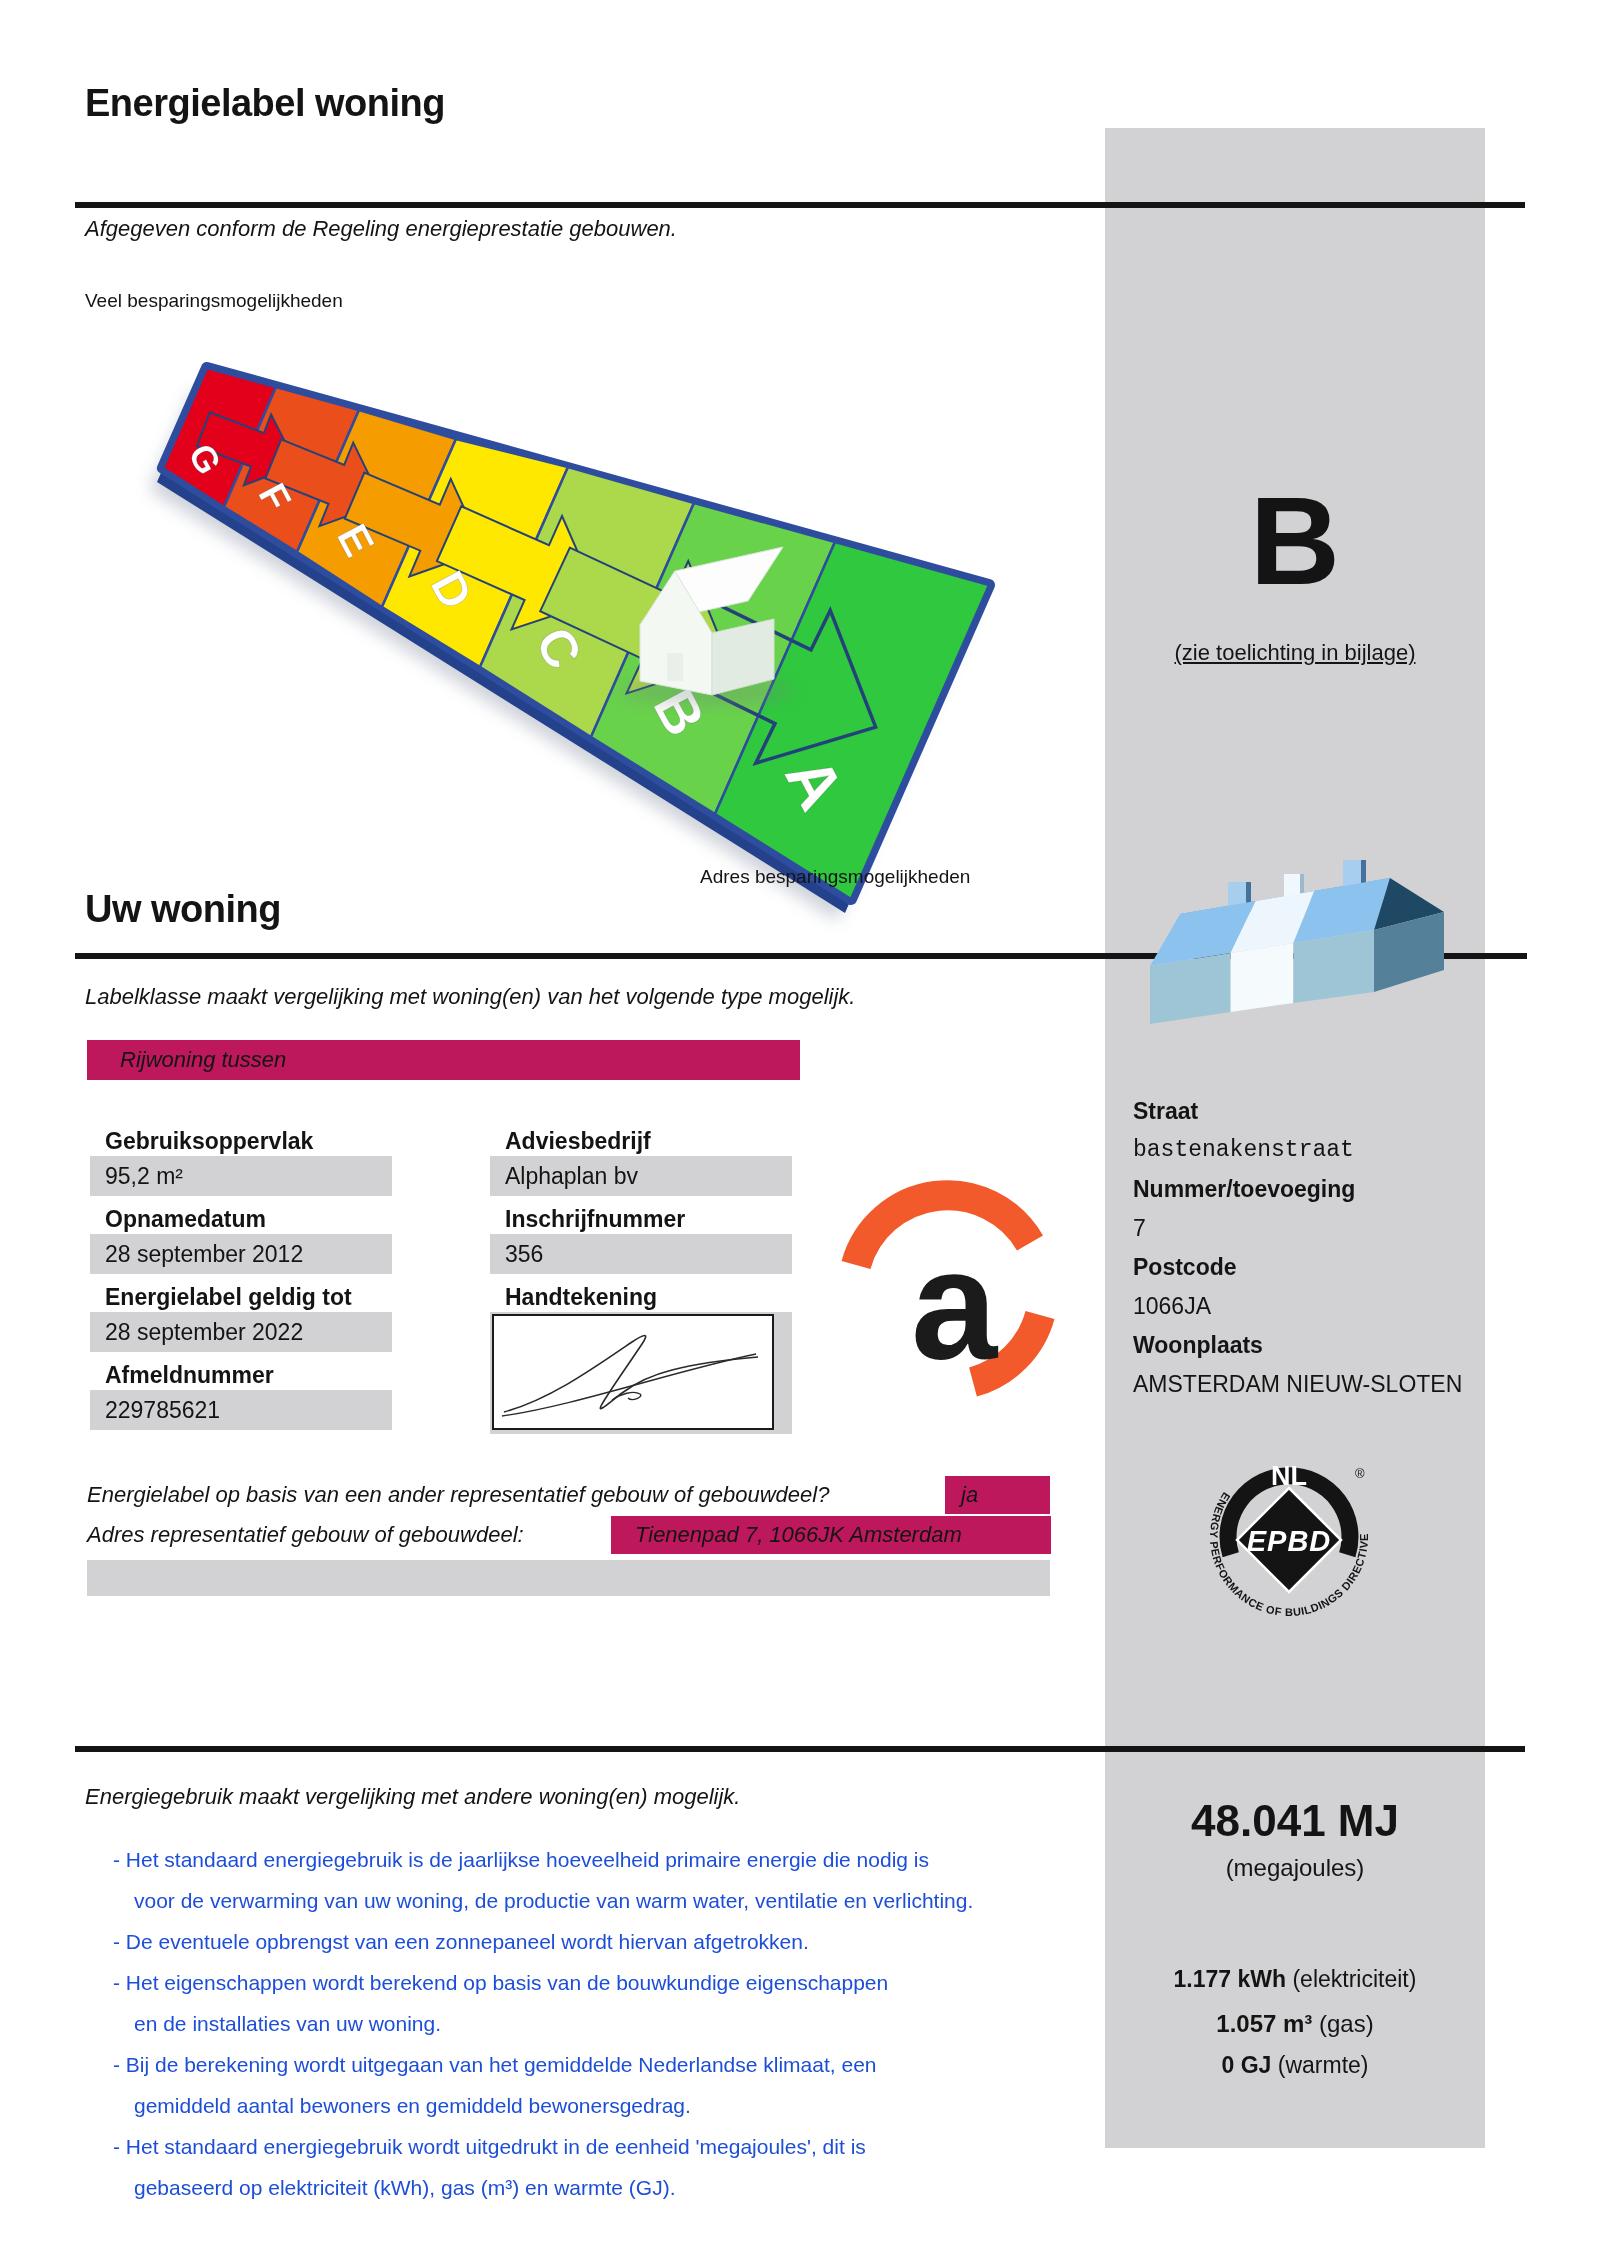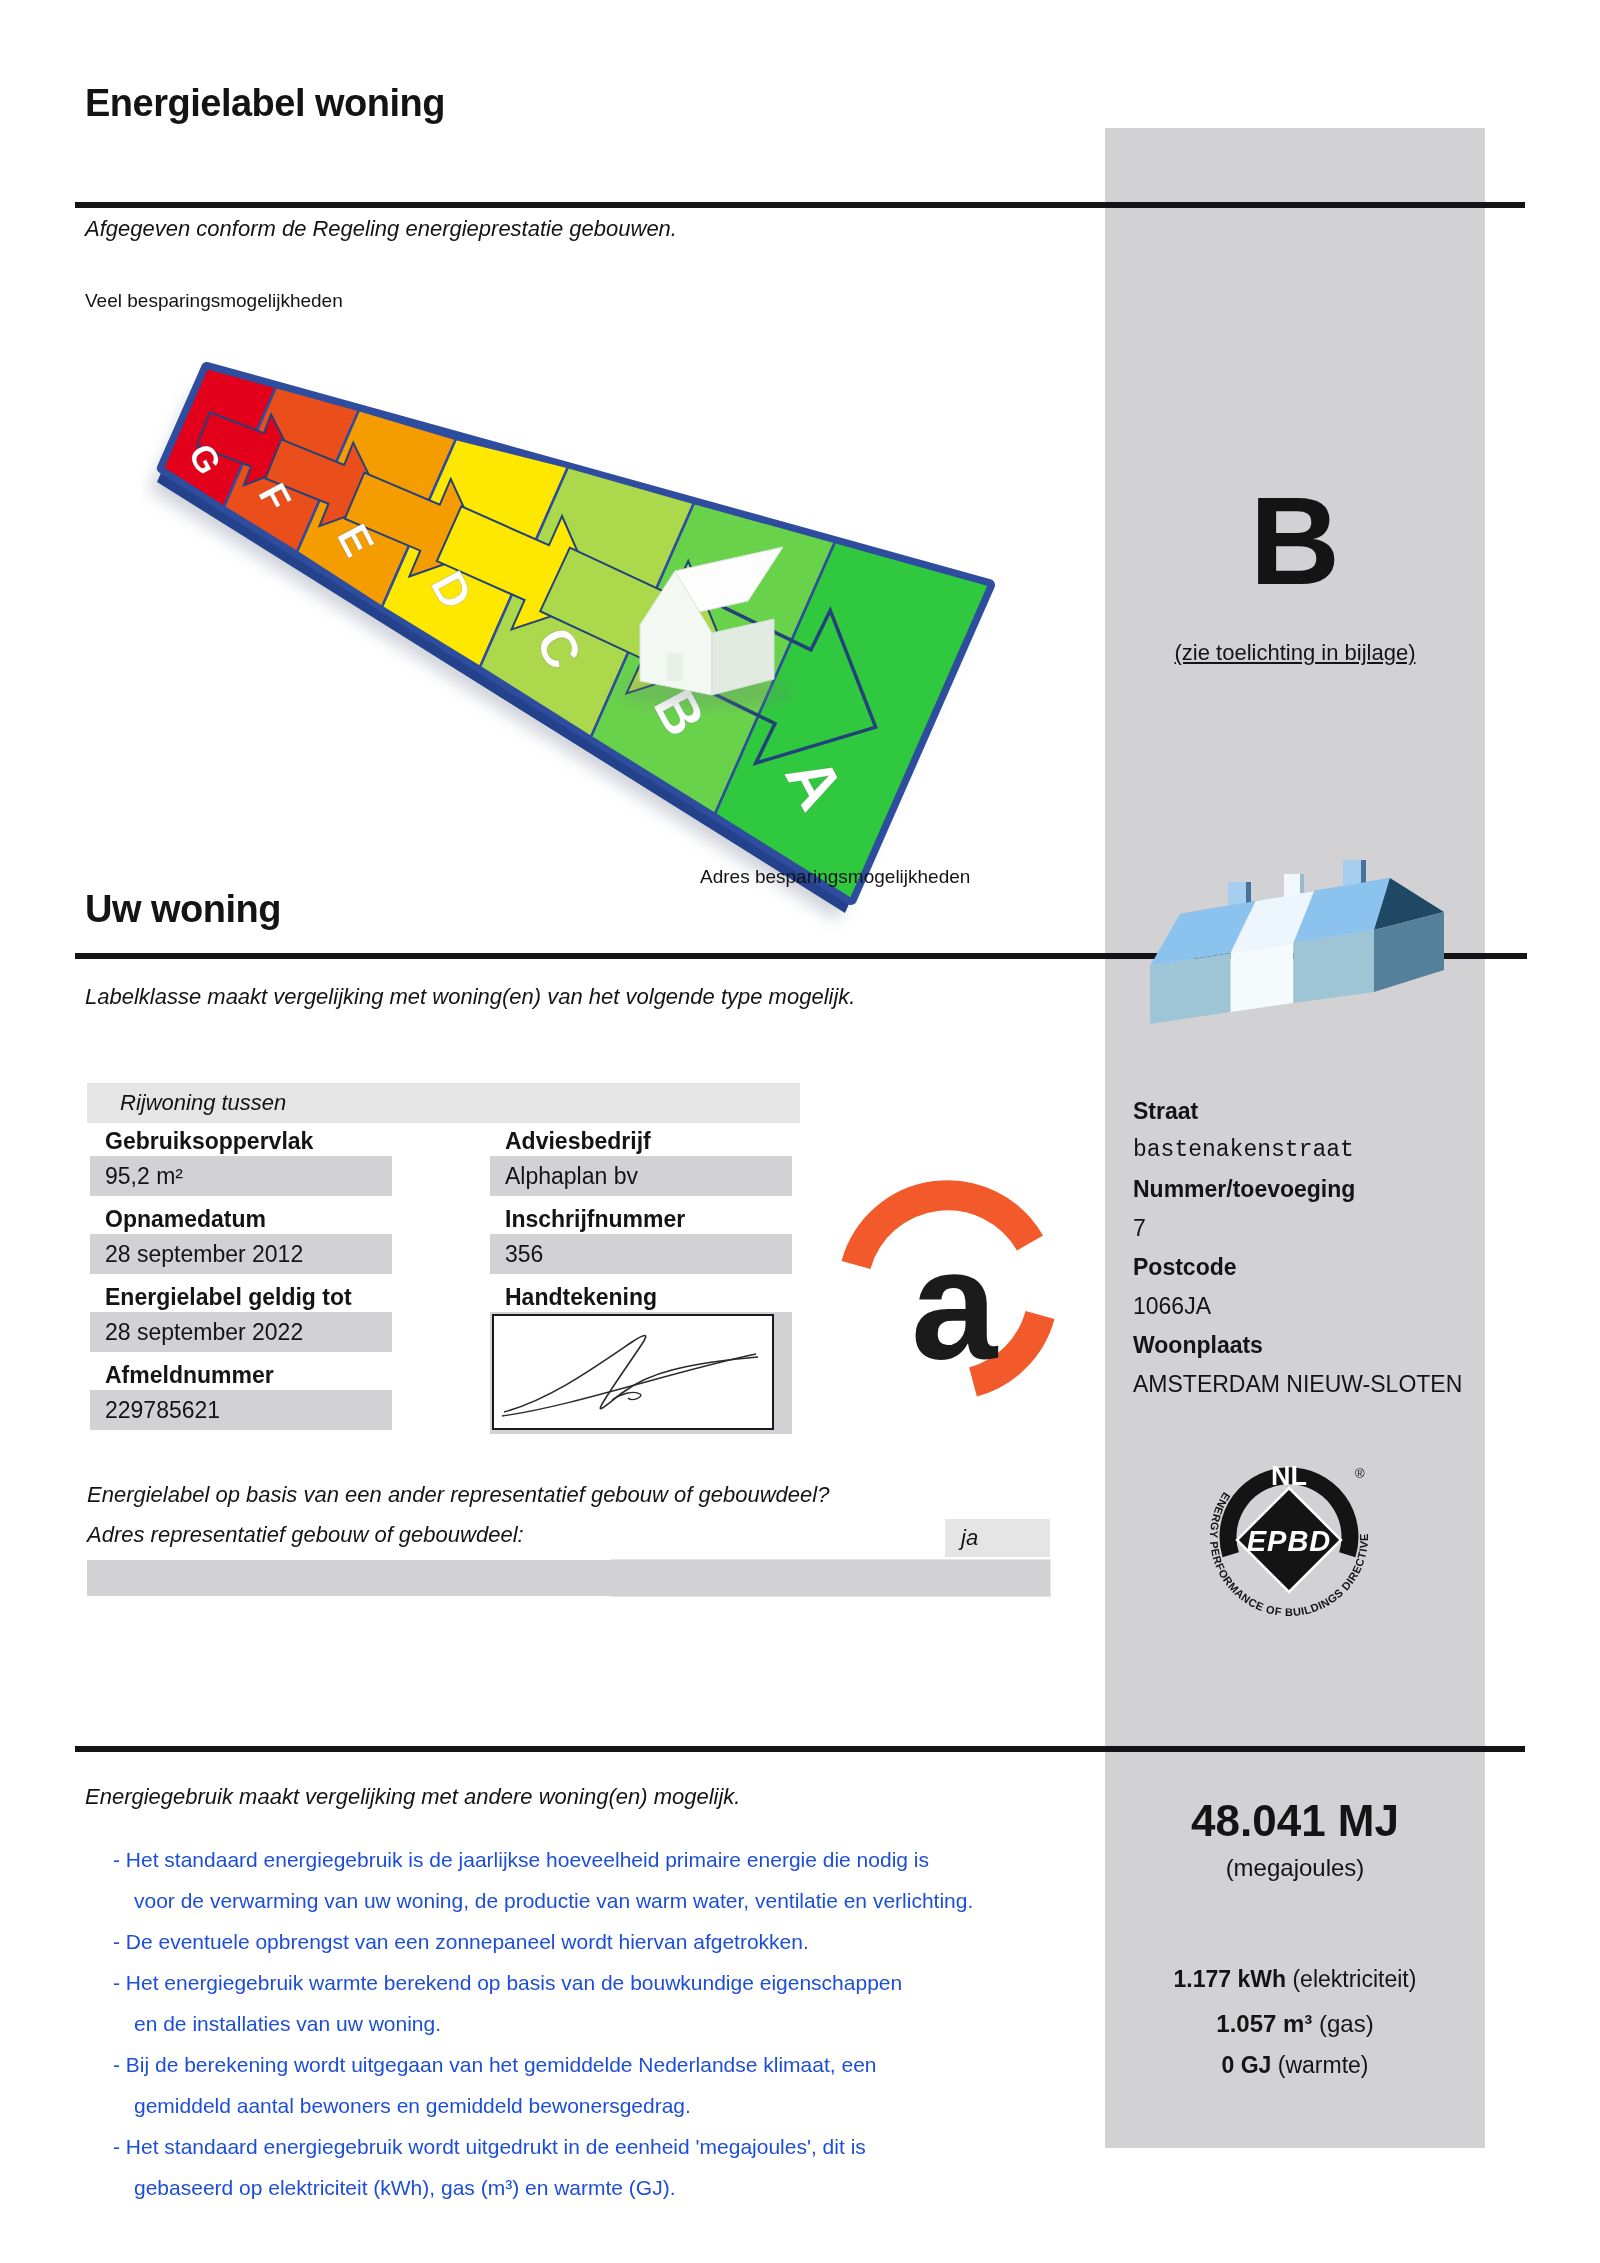--- a/index.html
+++ b/index.html
@@ -10,21 +10,21 @@
   .it{font-style:italic;}
   .sub{font-size:22px;}
   .small{font-size:19px;}
   .rule{position:absolute;height:6px;background:#141414;}
   .graycol{position:absolute;left:1105px;top:128px;width:380px;height:2020px;background:#D2D2D4;}
   .lbl{font-size:23px;font-weight:bold;}
   .val{font-size:23px;}
   .gbox{position:absolute;background:#D2D2D4;height:40px;display:flex;align-items:center;
         padding-left:15px;box-sizing:border-box;}
   .gbox span{font-size:23px;}
-  .itbox{position:absolute;background:#e5e5e5;display:flex;align-items:center;box-sizing:border-box;margin-top:43px;}
+  .itbox{position:absolute;background:#be185d;display:flex;align-items:center;box-sizing:border-box;}
   .itbox span{font-size:22px;font-style:italic;}
   .bigB{position:absolute;left:1105px;top:478px;width:380px;text-align:center;
         font-size:125px;font-weight:bold;line-height:1;}
   .ratenote{position:absolute;left:1105px;top:640px;width:380px;text-align:center;font-size:22px;text-decoration:underline;}
   .ccol{position:absolute;left:1105px;width:380px;text-align:center;}
   .bullet{position:absolute;font-size:21px;white-space:pre;color:#1d4ed8;}
   svg text{font-family:"Liberation Sans",sans-serif;}
   .sigGray{position:absolute;left:490px;top:1312px;width:302px;height:122px;background:#D2D2D4;}
   .sigBox{position:absolute;left:2px;top:2px;width:282px;height:116px;background:#fff;border:2px solid #1a1a1a;box-sizing:border-box;}
 </style>
@@ -204,21 +204,21 @@
     <span>Tienenpad 7, 1066JK Amsterdam</span>
   </div>
   <div class="abs" style="left:87px;top:1560px;width:963px;height:36px;background:#D2D2D4;"></div>
 
   <div class="rule" style="left:75px;top:1746px;width:1450px;"></div>
   <div class="abs it sub" style="left:85px;top:1784px;">Energiegebruik maakt vergelijking met andere woning(en) mogelijk.</div>
 
   <div class="bullet" style="left:113px;top:1848px;">- Het standaard energiegebruik is de jaarlijkse hoeveelheid primaire energie die nodig is</div>
   <div class="bullet" style="left:134px;top:1889px;">voor de verwarming van uw woning, de productie van warm water, ventilatie en verlichting.</div>
   <div class="bullet" style="left:113px;top:1930px;">- De eventuele opbrengst van een zonnepaneel wordt hiervan afgetrokken.</div>
-  <div class="bullet" style="left:113px;top:1971px;">- Het energiegebruik warmte berekend op basis van de bouwkundige eigenschappen</div>
+  <div class="bullet" style="left:113px;top:1971px;">- Het eigenschappen wordt berekend op basis van de bouwkundige eigenschappen</div>
   <div class="bullet" style="left:134px;top:2012px;">en de installaties van uw woning.</div>
   <div class="bullet" style="left:113px;top:2053px;">- Bij de berekening wordt uitgegaan van het gemiddelde Nederlandse klimaat, een</div>
   <div class="bullet" style="left:134px;top:2094px;">gemiddeld aantal bewoners en gemiddeld bewonersgedrag.</div>
   <div class="bullet" style="left:113px;top:2135px;">- Het standaard energiegebruik wordt uitgedrukt in de eenheid 'megajoules', dit is</div>
   <div class="bullet" style="left:134px;top:2176px;">gebaseerd op elektriciteit (kWh), gas (m³) en warmte (GJ).</div>
 
   <div class="ccol" style="top:1796px;font-size:44px;font-weight:bold;text-align:center;">48.041 MJ</div>
   <div class="ccol" style="top:1854px;font-size:24px;">(megajoules)</div>
 
   <div class="ccol" style="top:1966px;font-size:23px;">

